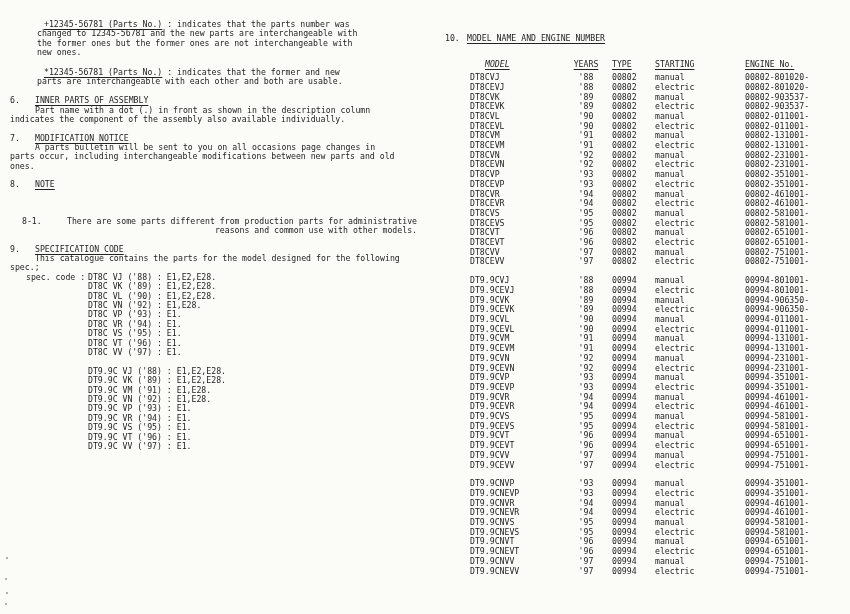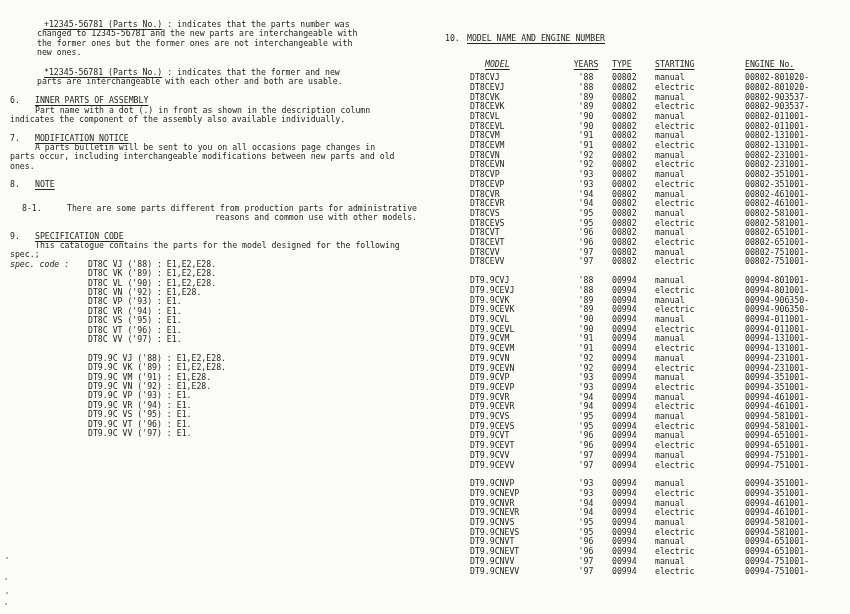--- a/index.html
+++ b/index.html
@@ -20,27 +20,27 @@
   
   .intro-para { margin:0 0 10px 27px; text-indent:7px; }
 
   
   .sec { margin-top:9px; }
   .sec-head { display:flex; }
   .sec-num { flex:none; width:25px; }
   .sec-body { margin:0 0 0 0; text-indent:25px; }
 
   
-  .note { display:flex; margin-top:14px; }
+  .note { display:flex; margin-top:27px; }
   .note-label { flex:none; width:33px; margin-left:12px; }
   .note-text { width:362px;text-align:right; }
 
   
   .spec-block { position:relative; margin-top:0; }
-  .spec-label { position:absolute; left:0; top:0;font-style:italic; }
+  .spec-label { position:absolute; left:16px; top:0; }
   .spec-lines { margin-left:78px; }
   .spec-gap { height:9.4px; }
 
   
   .sec10-head { display:flex; margin-bottom:17px; }
   .sec10-num { flex:none; width:22px; }
   .t-head, .t-row {
     display:grid;
     grid-template-columns:125px 40px 45px 90px 1fr;
     line-height:9.7px;

